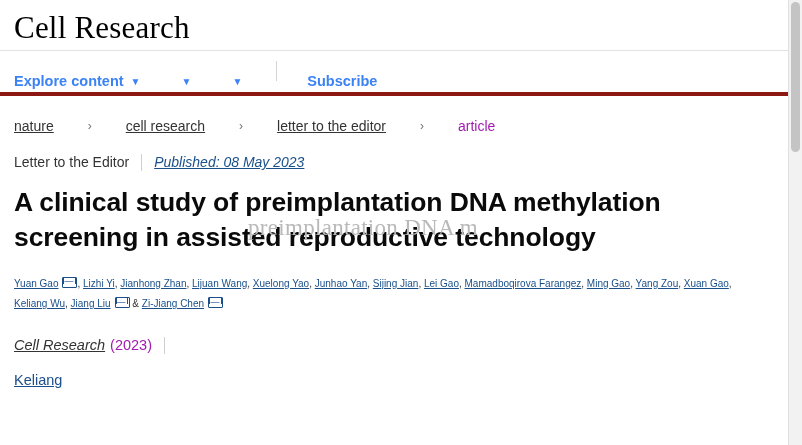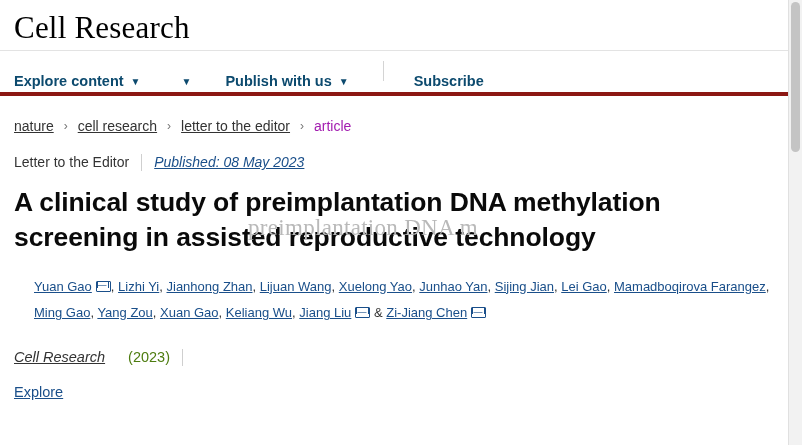--- a/index.html
+++ b/index.html
@@ -44,21 +44,21 @@
     display: flex;
     align-items: center;
     padding: 0 14px;
     box-sizing: border-box;
   }
   .nav-item {
     display: flex;
     align-items: center;
     font-size: 14.5px;
     font-weight: bold;
-    color: #0c4a6e;
+    color: #3b82f6;
     margin-right: 34px;
     white-space: nowrap;
     cursor: pointer;
     margin-top: 20px;
   }
   .nav-item .caret {
     margin-left: 7px;
     font-size: 10px;
     line-height: 1;
     display: inline-block;
@@ -72,20 +72,21 @@
   }
 
   
   .breadcrumb {
     padding: 22px 14px 0 14px;
     font-size: 14px;
     color: #333333;
     display: flex;
     align-items: center;
     flex-wrap: nowrap;
+    gap: 24px;
   }
   .breadcrumb a {
     color: #333333;
     text-decoration: underline;
     cursor: pointer;
   }
   .breadcrumb .current {
     color: #a21caf;
     text-decoration: none;
   }
@@ -139,25 +140,24 @@
     color: #b9b9b9;
     white-space: nowrap;
     letter-spacing: 0.3px;
     pointer-events: none;
     font-family: "Liberation Serif", serif;
   }
 
   
   .authors {
     padding: 18px 14px 0 14px;
-    font-size: 13px;
+    font-size: 10px;
     line-height: 2.05;
     color: #1a4f8a;
     max-width: 740px;
-    margin-left: 20px;
   }
   .authors .author {
     color: #1a4f8a;
     text-decoration: underline;
     cursor: pointer;
     white-space: nowrap;
   }
   .authors .comma {
     color: #333333;
     text-decoration: none;
@@ -205,22 +205,22 @@
     display: flex;
     align-items: center;
   }
   .citation .journal {
     font-style: italic;
     text-decoration: underline;
     color: #333333;
     cursor: pointer;
   }
   .citation .year {
-    margin-left: 23px;
-    color: #4d7c0f;
+    margin-left: 5px;
+    color: #a21caf;
   }
   .cite-bar {
     width: 1px;
     height: 17px;
     background: #cfcfcf;
     margin: 0 12px;
   }
   .citation .cite-link {
     color: #1a4f8a;
     text-decoration: underline;
@@ -270,21 +270,20 @@
 
   <div class="navbar">
     <div class="nav-item">
       <span>Explore content</span>
       <span class="caret">▼</span>
     </div>
     <div class="nav-item">
       <span class="caret">▼</span>
     </div>
     <div class="nav-item">
-      <span>Publish with us</span>
       <span class="caret">▼</span>
     </div>
     <div class="nav-sep"></div>
     <div class="nav-item">
       <span>Subscribe</span>
     </div>
   </div>
 
   <div class="breadcrumb">
     <a>nature</a>
@@ -309,20 +308,20 @@
     <span class="author">Yuan Gao</span><span class="env"></span><span class="comma">, </span><span class="author">Lizhi Yi</span><span class="comma">, </span><span class="author">Jianhong Zhan</span><span class="comma">, </span><span class="author">Lijuan Wang</span><span class="comma">, </span><span class="author">Xuelong Yao</span><span class="comma">, </span><span class="author">Junhao Yan</span><span class="comma">, </span><span class="author">Sijing Jian</span><span class="comma">, </span><span class="author">Lei Gao</span><span class="comma">, </span><span class="author">Mamadboqirova Farangez</span><span class="comma">, </span><span class="author">Ming Gao</span><span class="comma">, </span><span class="author">Yang Zou</span><span class="comma">, </span><span class="author">Xuan Gao</span><span class="comma">, </span><span class="author">Keliang Wu</span><span class="comma">, </span><span class="author">Jiang Liu</span><span class="env"></span> <span class="amp">&amp;</span> <span class="author">Zi-Jiang Chen</span><span class="env"></span>
   </div>
 
   <div class="citation">
     <span class="journal">Cell Research</span>
     <span class="year">(2023)</span>
     <span class="cite-bar"></span>
   </div>
 
   <div class="metrics">
-    <a>Explore</a>
+    <a>Keliang</a>
   </div>
 
   <div class="scrollbar">
     <div class="scroll-thumb"></div>
   </div>
 
 </div>
 
 </body></html>

